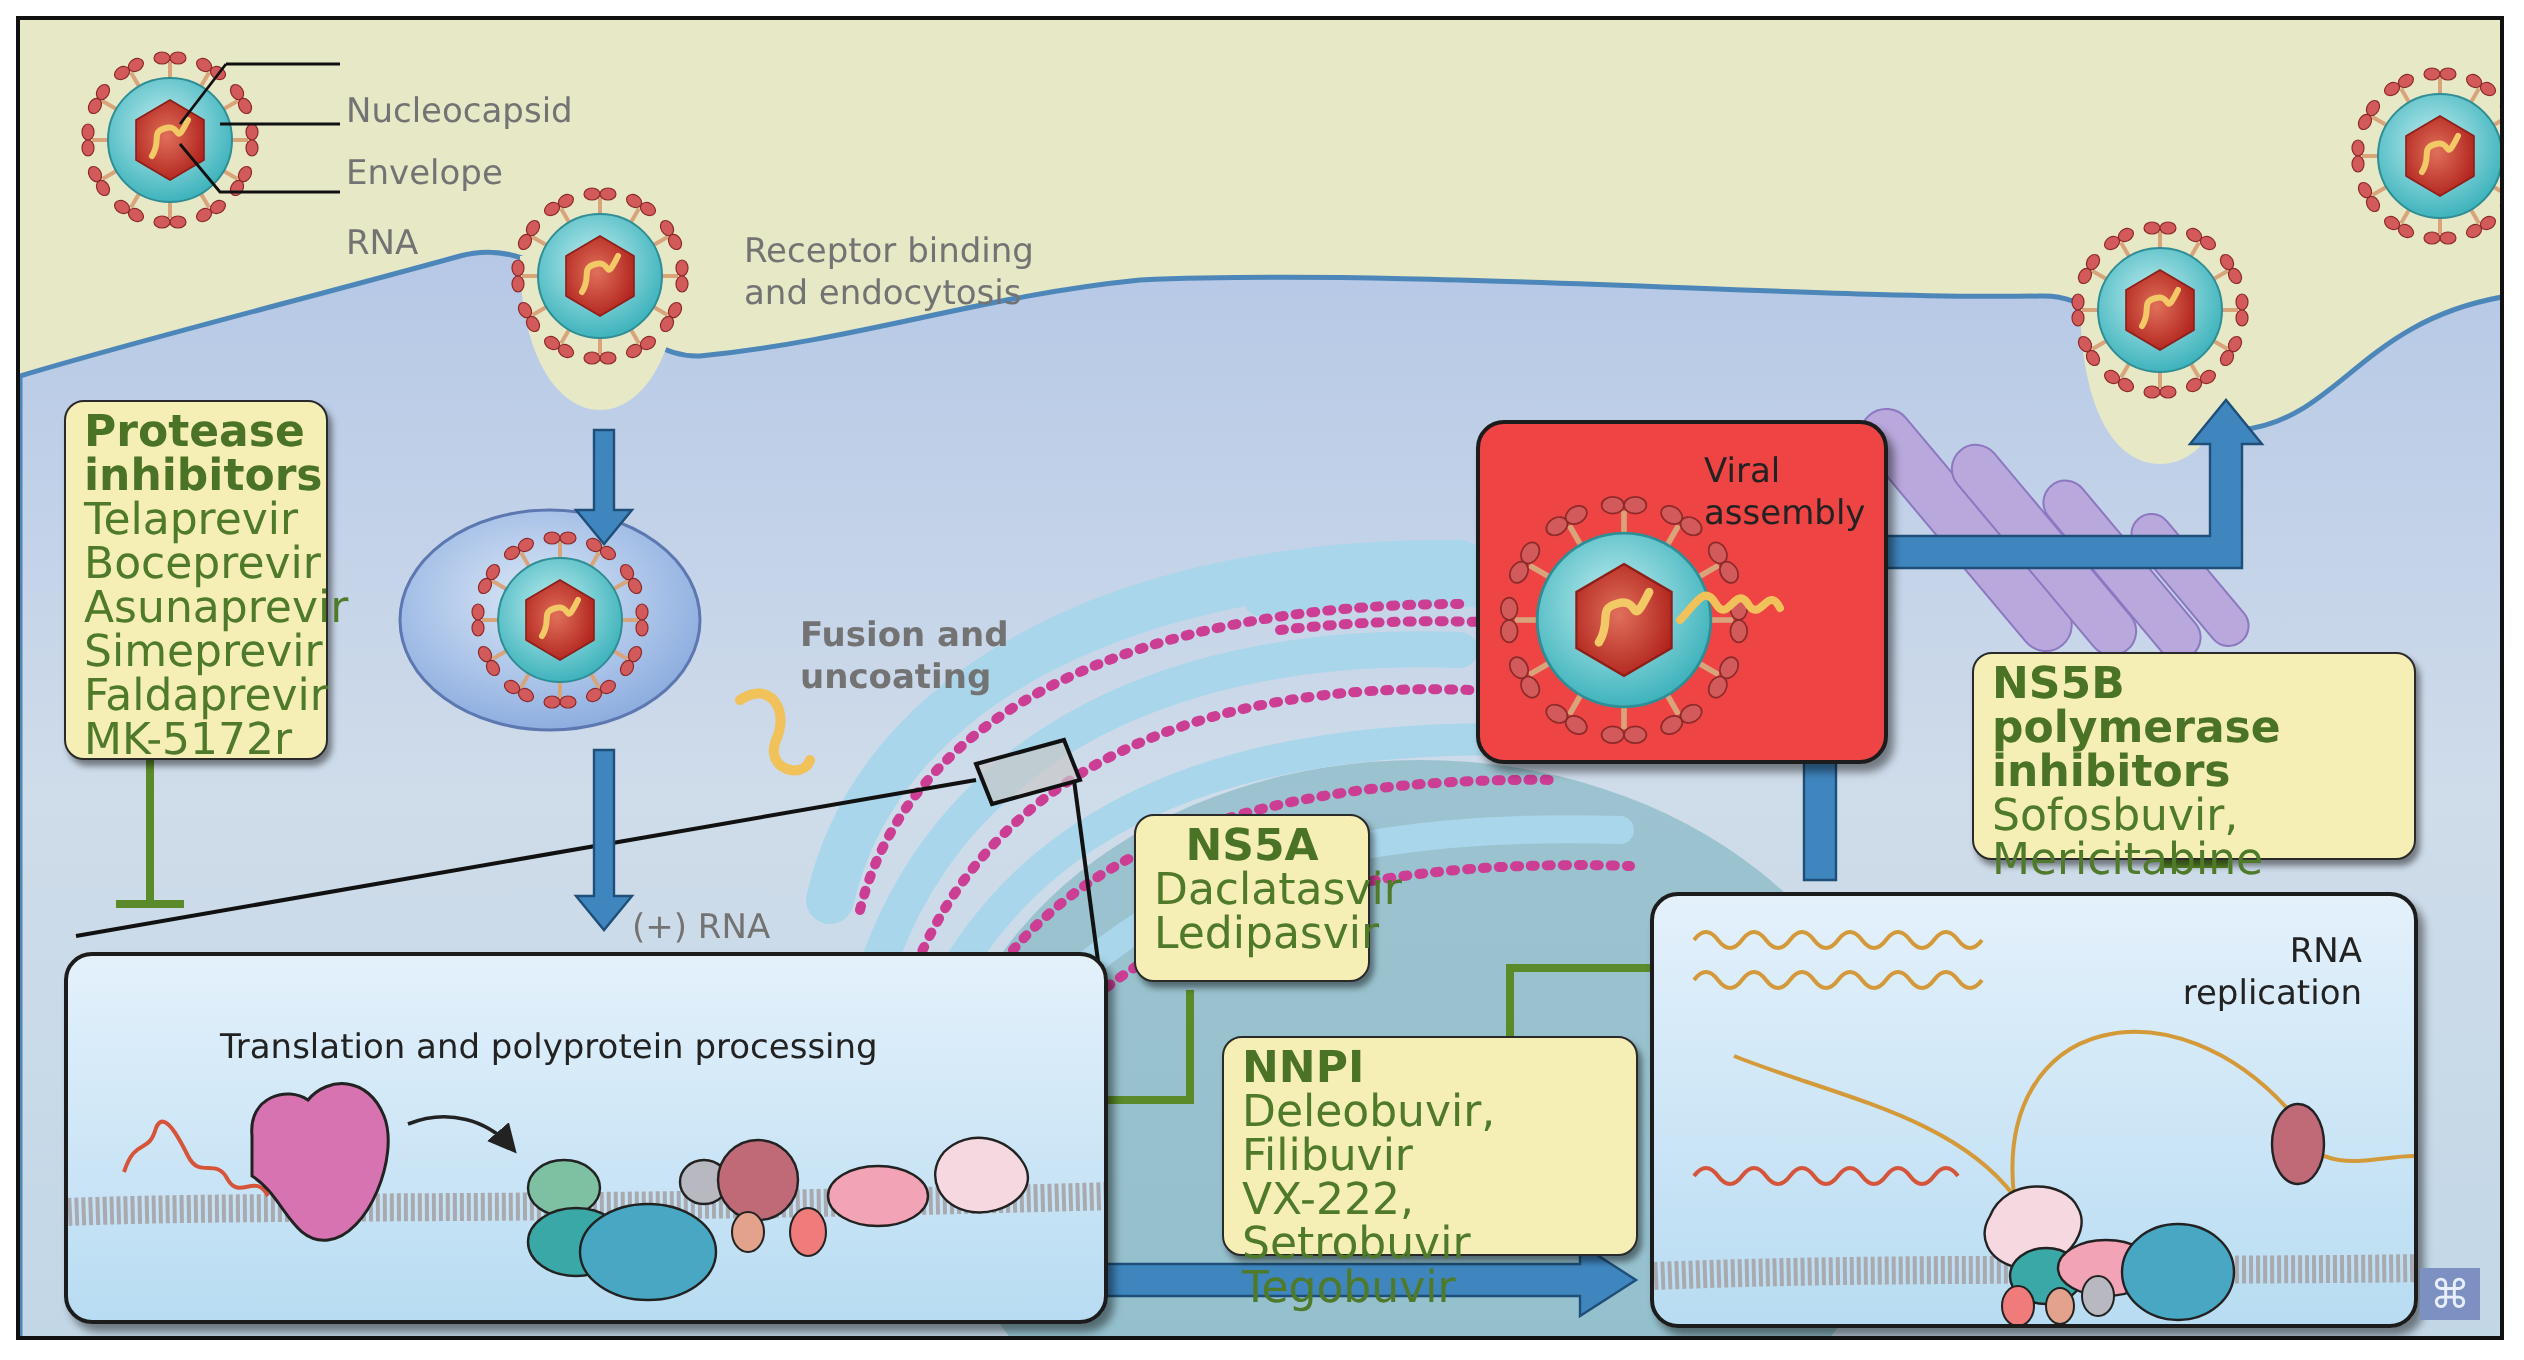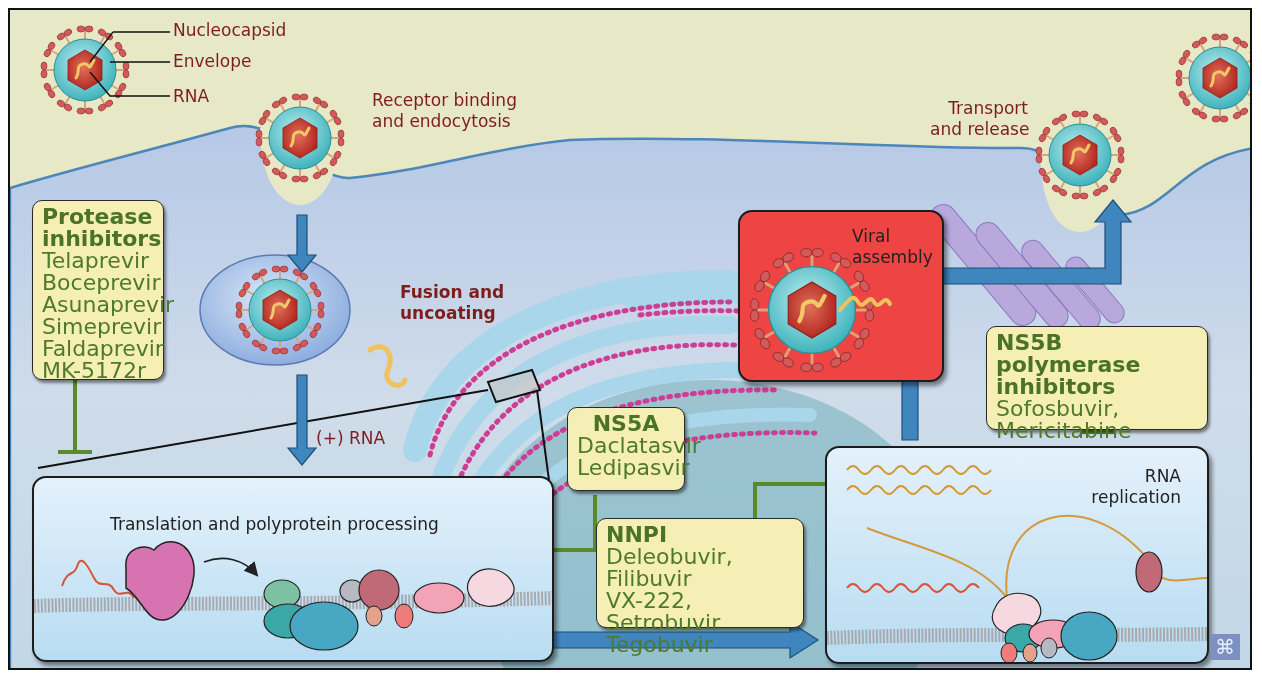--- a/index.html
+++ b/index.html
@@ -1,19 +1,19 @@
 <!DOCTYPE html>
 <html><head>
 <meta charset="utf-8">
 <style>
   html, body { margin: 0; padding: 0; background: #ffffff; }
   body { width: 1262px; height: 680px; position: relative; overflow: hidden; font-family: "DejaVu Sans", sans-serif; }
   #frame { position: absolute; left: 8px; top: 8px; width: 1244px; height: 662px; border: 2px solid #111; box-sizing: border-box; overflow: hidden; background: #e6e8c6; }
   svg#art { position: absolute; left: 0; top: 0; }
-  .lbl { position: absolute; color: #7f1d1d; font-size: 17px; line-height: 21px; white-space: nowrap; }
+  .lbl { position: absolute; color: #737373; font-size: 17px; line-height: 21px; white-space: nowrap; margin-top: 26px; }
   .lbl-r { text-align: right; }
   .drugbox { position: absolute; background: #f5efb6; border: 1.5px solid #2a2a2a; border-radius: 10px; box-shadow: 2px 3px 3px rgba(0,0,0,0.45); color: #4f7a2a; font-size: 22px; line-height: 22px; padding: 5px 9px; box-sizing: border-box; }
   .drugbox .ttl { font-weight: bold; color: #4a7326; }
   .drugbox .item { display: block; }
   .panel { position: absolute; border: 2px solid #1c1c1c; border-radius: 14px; box-shadow: 3px 4px 4px rgba(0,0,0,0.45); box-sizing: border-box; overflow: hidden; }
   .panel-title { position: absolute; color: #222; font-size: 17px; line-height: 21px; }
   .logo { position: absolute; right: 10px; bottom: 8px; width: 30px; height: 26px; background: #7c90c2; color: #e8eefc; font-size: 20px; line-height: 26px; text-align: center; }
 </style>
 </head>
 <body>
@@ -152,24 +152,20 @@
 
   <div class="lbl" style="left:362px; top:80px;">
     <div>Receptor binding</div>
     <div>and endocytosis</div>
   </div>
   <div class="lbl" style="left:390px; top:272px;font-weight:bold;">
     <div>Fusion and</div>
     <div>uncoating</div>
   </div>
   <div class="lbl" style="left:306px; top:418px;">(+) RNA</div>
-  <div class="lbl lbl-r" style="left:920px; top:88px; width:98px;">
-    <div>Transport</div>
-    <div>and release</div>
-  </div>
 
   <div class="panel" style="left:728px; top:200px; width:206px; height:172px; background:#ef4444;">
     <svg width="206" height="172" style="position:absolute;left:0;top:0">
       <use href="#virion" transform="translate(72,98) scale(1.4)"></use>
       <path d="M100,98 C108,90 112,80 118,90 C124,100 128,80 134,90 C140,100 144,80 150,92" fill="none" stroke="#f1c15a" stroke-width="4" stroke-linecap="round"></path>
     </svg>
     <div class="panel-title" style="left:112px; top:14px;">
       <div>Viral</div>
       <div>assembly</div>
     </div>
@@ -230,21 +226,21 @@
     <span class="item">Faldaprevir</span>
     <span class="item">MK-5172r</span>
   </div>
 
   <div class="drugbox" style="left:557px; top:397px; width:118px; height:84px;text-align:center;">
     <span class="ttl item">NS5A</span>
     <span class="item">Daclatasvir</span>
     <span class="item">Ledipasvir</span>
   </div>
 
-  <div class="drugbox" style="left:586px; top:508px; width:208px; height:110px;">
+  <div class="drugbox" style="left:601px; top:508px; width:208px; height:110px;">
     <span class="ttl item">NNPI</span>
     <span class="item">Deleobuvir, Filibuvir</span>
     <span class="item">VX-222, Setrobuvir</span>
     <span class="item">Tegobuvir</span>
   </div>
 
   <div class="drugbox" style="left:976px; top:316px; width:222px; height:104px;">
     <span class="ttl item">NS5B polymerase</span>
     <span class="ttl item">inhibitors</span>
     <span class="item">Sofosbuvir, Mericitabine</span>

